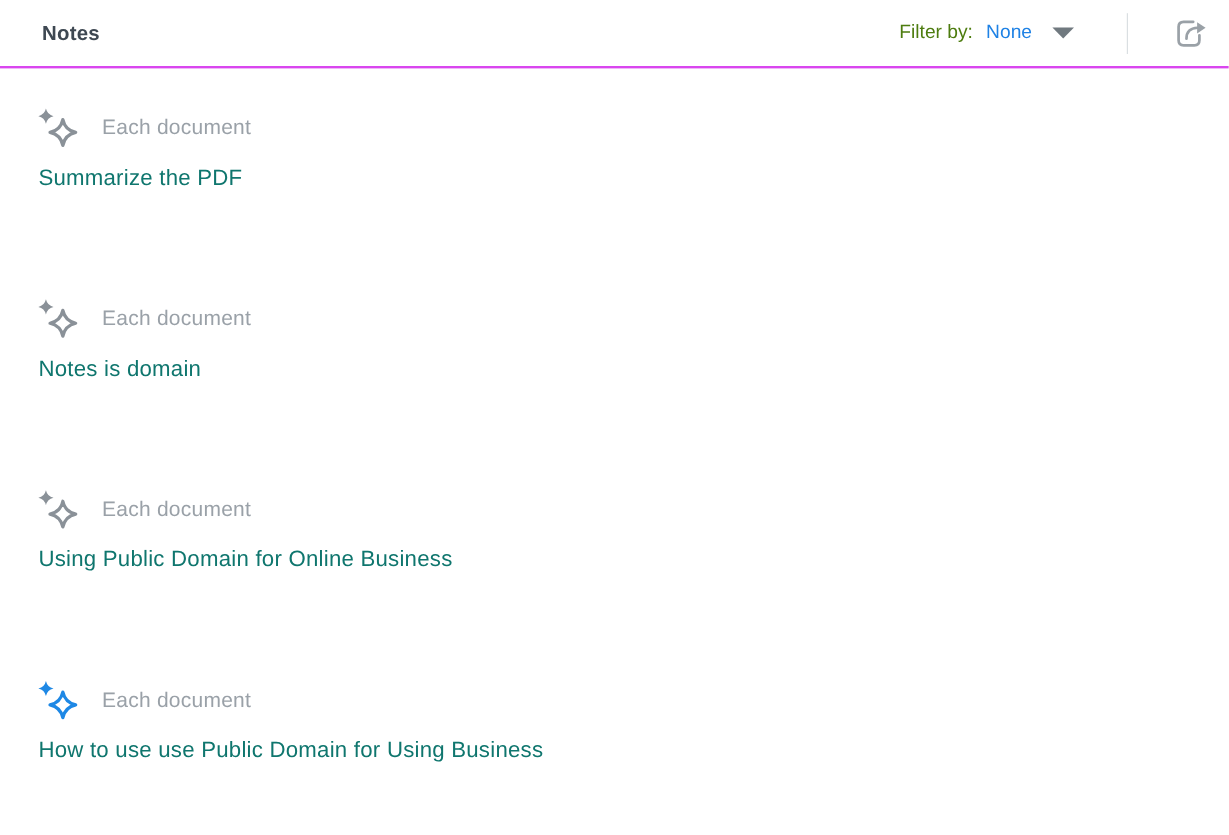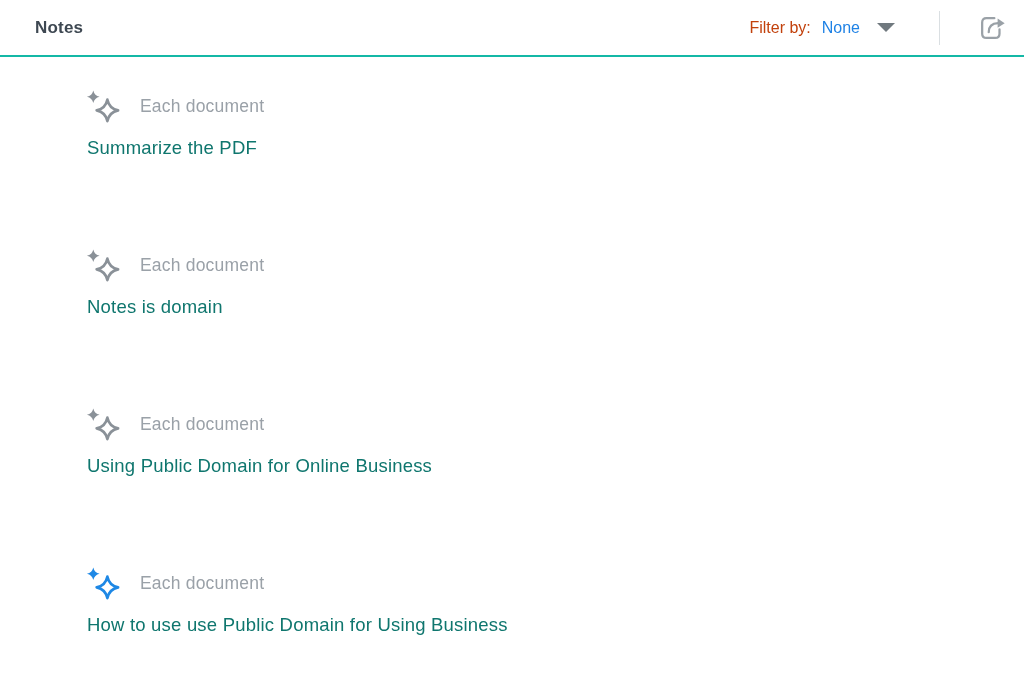--- a/index.html
+++ b/index.html
@@ -8,37 +8,37 @@
     background: #ffffff;
     font-family: "Liberation Sans", sans-serif;
     overflow: hidden;
   }
   
   .header {
     height: 57px;
     display: flex;
     align-items: center;
     padding: 0 10px 0 35px;
-    border-bottom: 2px solid #14b8a6;
+    border-bottom: 2px solid #d946ef;
     background: #ffffff;
   }
   .header-title {
     font-size: 17px;
     font-weight: 600;
     color: #3e4852;
     letter-spacing: 0.2px;
   }
   .header-right {
     margin-left: auto;
     display: flex;
     align-items: center;
   }
   .filter-label {
     font-size: 16px;
-    color: #c2410c;
+    color: #4d7c0f;
   }
   .filter-control {
     display: flex;
     align-items: center;
     cursor: pointer;
   }
   .filter-value {
     font-size: 16px;
     color: #1f82e5;
     margin-left: 11px;
@@ -64,21 +64,21 @@
     display: flex;
     align-items: center;
     justify-content: center;
     background: none;
     border: none;
     cursor: pointer;
     color: #9aa1a7;
   }
   
   .notes-list {
-    padding: 32px 20px 0 87px;
+    padding: 32px 20px 0 32px;
   }
   .note-item {
     margin-bottom: 89px;
     color: #8a9198; 
   }
   .note-item.highlighted {
     color: #1e88e5; 
   }
   .note-head {
     display: flex;

